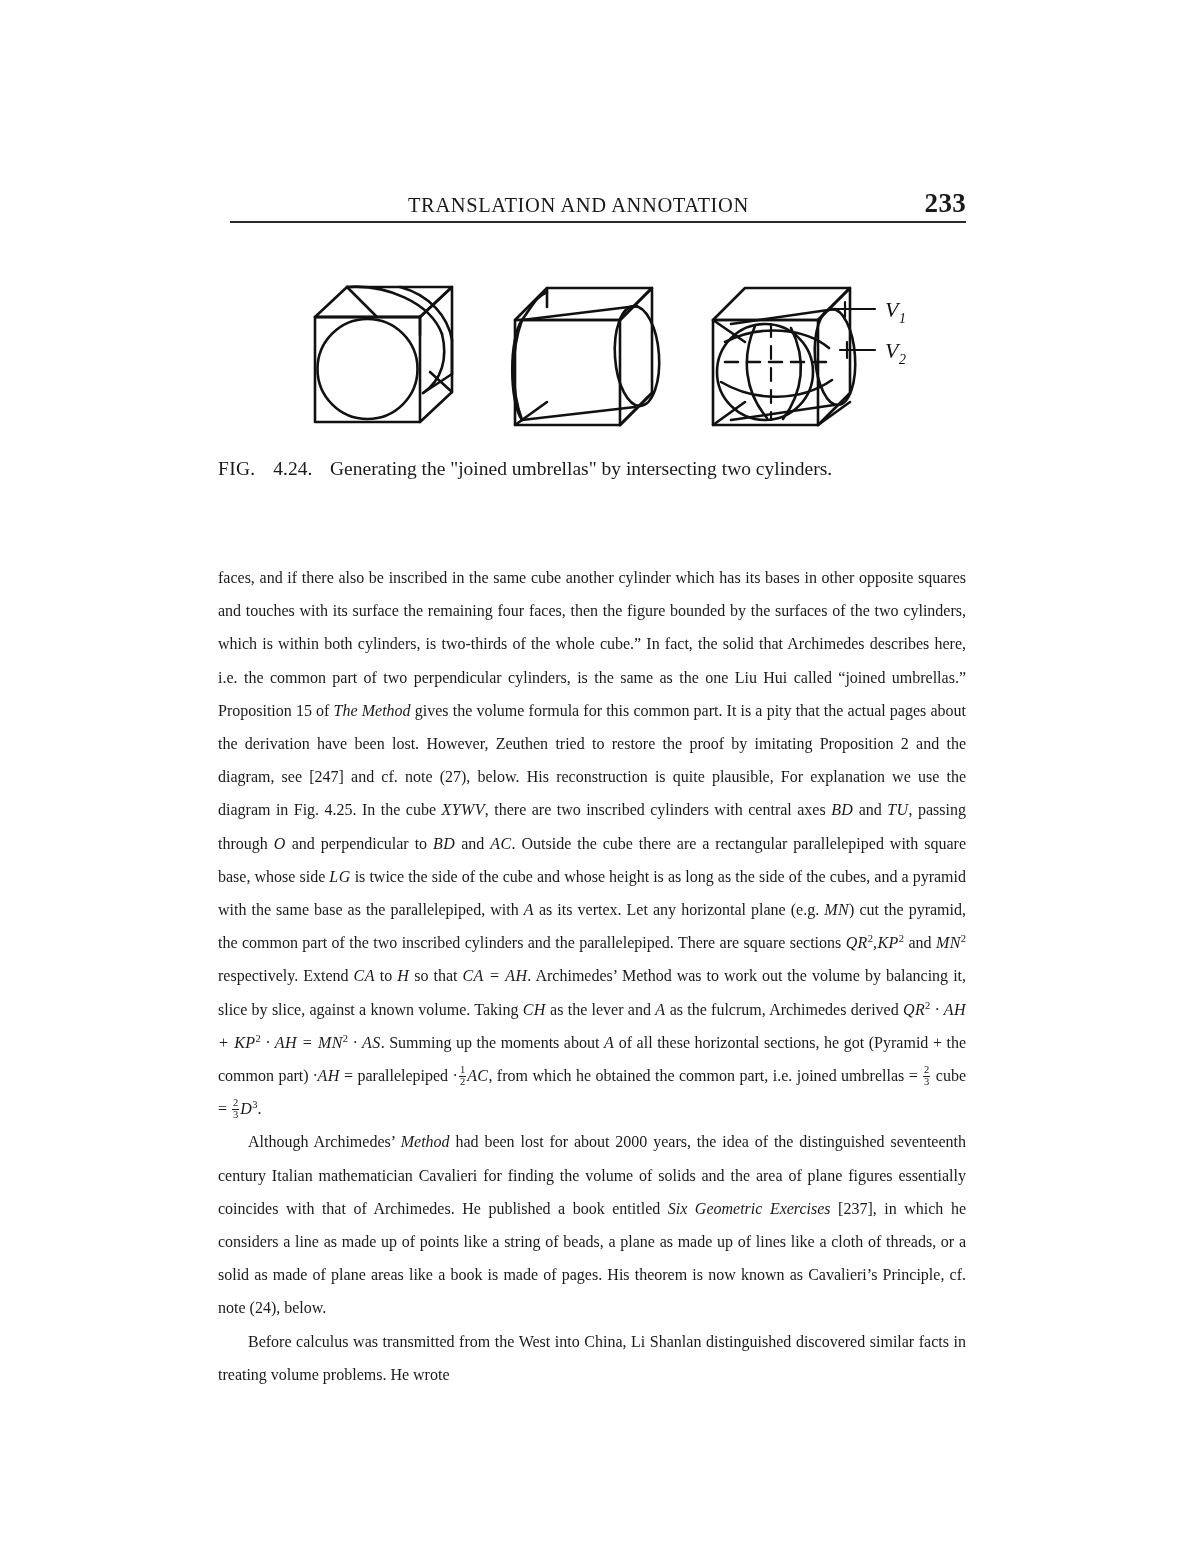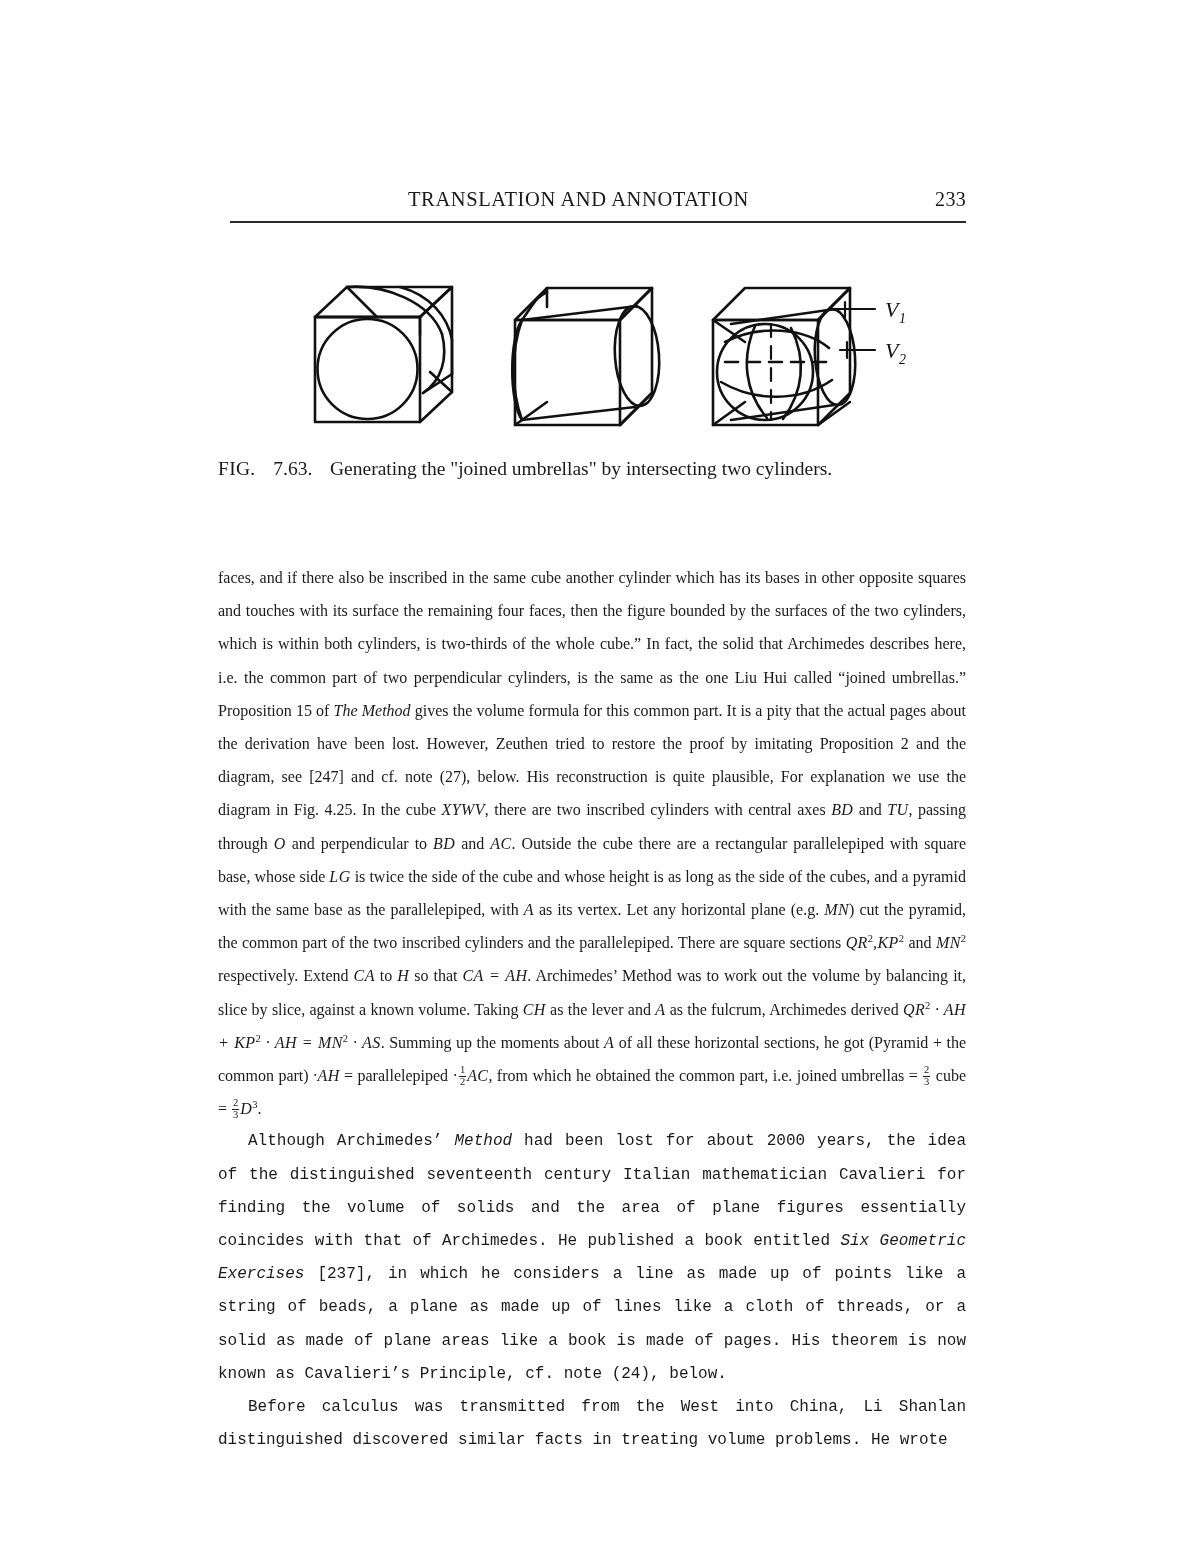--- a/index.html
+++ b/index.html
@@ -30,22 +30,22 @@
     display: flex;
     align-items: baseline;
     justify-content: space-between;
   }
   .runhead-title {
     font-size: 20.5px;
     letter-spacing: 0.6px;
     margin-left: 178px;
   }
   .runhead-page {
-    font-size: 20px;
-    font-weight: normal;
+    font-size: 27px;
+    font-weight: bold;
     letter-spacing: 0.3px;
   }
   .runrule {
     position: absolute;
     left: 230px;
     top: 221px;
     width: 736px;
     height: 2px;
     background: #2a2a2a;
   }
@@ -83,21 +83,21 @@
     top: 529px;
     width: 748px;
     font-size: 16px;
     line-height: 33.2px;
     text-align: justify;
     text-justify: inter-word;
     hyphens: none;
     margin-top: 32px;
   }
   .body p { margin: 0; }
-  .body p.indent { text-indent: 30px; font-family: Liberation Mono, monospace; }
+  .body p.indent { text-indent: 30px; }
 
   i.mathit, .mi {
     font-family: "Liberation Serif", "DejaVu Serif", serif;
     font-style: italic;
   }
   .mi { letter-spacing: 0.4px; }
   .ti { font-style: italic; }
   sup {
     font-size: 0.66em;
     vertical-align: super;
@@ -217,21 +217,21 @@
         <text x="609" y="61" font-size="14" text-anchor="start">1</text>
         <text x="595" y="96" font-size="22" text-anchor="start">V</text>
         <text x="609" y="102" font-size="14" text-anchor="start">2</text>
       </g>
     </svg>
   </div>
 
   <div class="figcaption">
     <span class="fig-label">FIG.</span>
     <span class="capgap"></span>
-    <span>7.63.</span>
+    <span>4.24.</span>
     <span class="capgap"></span>
     <span>Generating the "joined umbrellas" by intersecting two cylinders.</span>
   </div>
 
   <div class="body" id="body-root">
       <p><span>faces, and if there also be inscribed in the same cube another cylinder which has its bases in other opposite squares and touches with its surface the remaining four faces, then the figure bounded by the surfaces of the two cylinders, which is within both cylinders, is two-thirds of the whole cube.” In fact, the solid that Archimedes describes here, i.e. the common part of two perpendicular cylinders, is the same as the one Liu Hui called “joined umbrellas.” Proposition 15 of </span><i class="ti">The Method</i><span> gives the volume formula for this common part. It is a pity that the actual pages about the derivation have been lost. However, Zeuthen tried to restore the proof by imitating Proposition 2 and the diagram, see [247] and cf. note (27), below. His reconstruction is quite plausible, For explanation we use the diagram in Fig. 4.25. In the cube </span><span class="mi">XYWV</span><span>, there are two inscribed cylinders with central axes </span><span class="mi">BD</span><span> and </span><span class="mi">TU</span><span>, passing through </span><span class="mi">O</span><span> and perpendicular to </span><span class="mi">BD</span><span> and </span><span class="mi">AC</span><span>. Outside the cube there are a rectangular parallelepiped with square base, whose side </span><span class="mi">LG</span><span> is twice the side of the cube and whose height is as long as the side of the cubes, and a pyramid with the same base as the parallelepiped, with </span><span class="mi">A</span><span> as its vertex. Let any horizontal plane (e.g. </span><span class="mi">MN</span><span>) cut the pyramid, the common part of the two inscribed cylinders and the parallelepiped. There are square sections </span><span class="mi">QR</span><sup>2</sup><span class="mi">,</span><span class="mi">KP</span><sup>2</sup><span> and </span><span class="mi">MN</span><sup>2</sup><span> respectively. Extend </span><span class="mi">CA</span><span> to </span><span class="mi">H</span><span> so that </span><span class="mi">CA = AH</span><span>. Archimedes’ Method was to work out the volume by balancing it, slice by slice, against a known volume. Taking </span><span class="mi">CH</span><span> as the lever and </span><span class="mi">A</span><span> as the fulcrum, Archimedes derived </span><span class="mi">QR</span><sup>2</sup><span class="mi"> · AH + KP</span><sup>2</sup><span class="mi"> · AH = MN</span><sup>2</sup><span class="mi"> · AS</span><span>. Summing up the moments about </span><span class="mi">A</span><span> of all these horizontal sections, he got (Pyramid + the common part) </span><span class="mi">·AH</span><span> = parallelepiped </span><span>·</span><span class="frac"><span class="num">1</span><span class="den">2</span></span><span class="mi">AC</span><span>, from which he obtained the common part, i.e. joined umbrellas = </span><span class="frac"><span class="num">2</span><span class="den">3</span></span><span> cube = </span><span class="frac"><span class="num">2</span><span class="den">3</span></span><span class="mi">D</span><sup>3</sup><span>.</span></p>
       <p class="indent"><span>Although Archimedes’ </span><i class="ti">Method</i><span> had been lost for about 2000 years, the idea of the distinguished seventeenth century Italian mathematician Cavalieri for finding the volume of solids and the area of plane figures essentially coincides with that of Archimedes. He published a book entitled </span><i class="ti">Six Geometric Exercises</i><span> [237], in which he considers a line as made up of points like a string of beads, a plane as made up of lines like a cloth of threads, or a solid as made of plane areas like a book is made of pages. His theorem is now known as Cavalieri’s Principle, cf. note (24), below.</span></p>
       <p class="indent"><span>Before calculus was transmitted from the West into China, Li Shanlan distinguished discovered similar facts in treating volume problems. He wrote</span></p>
     </div>
 

